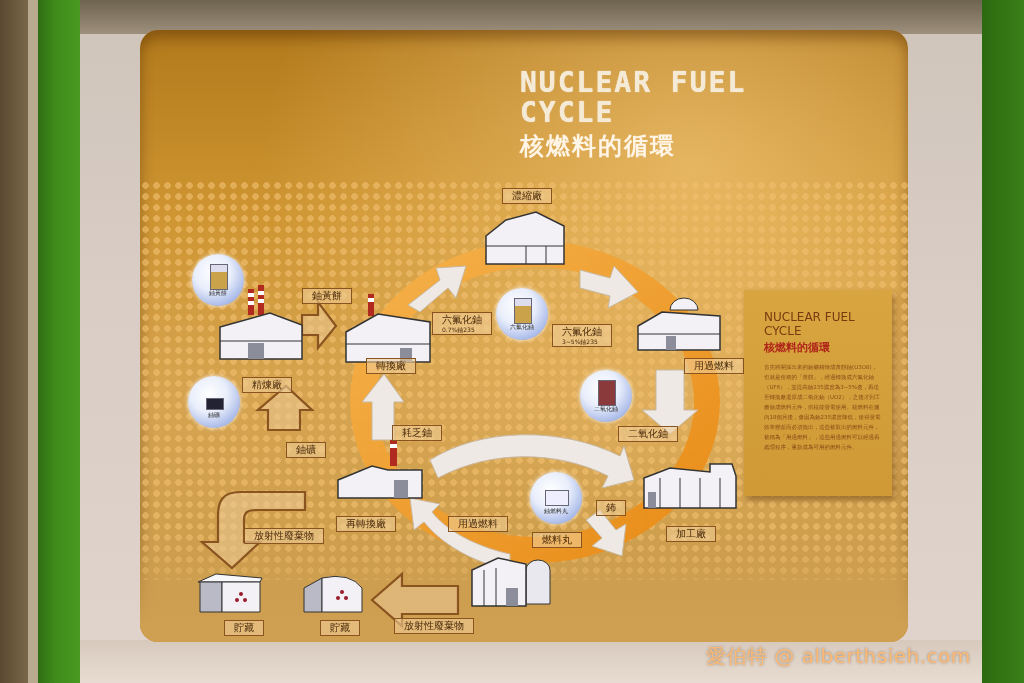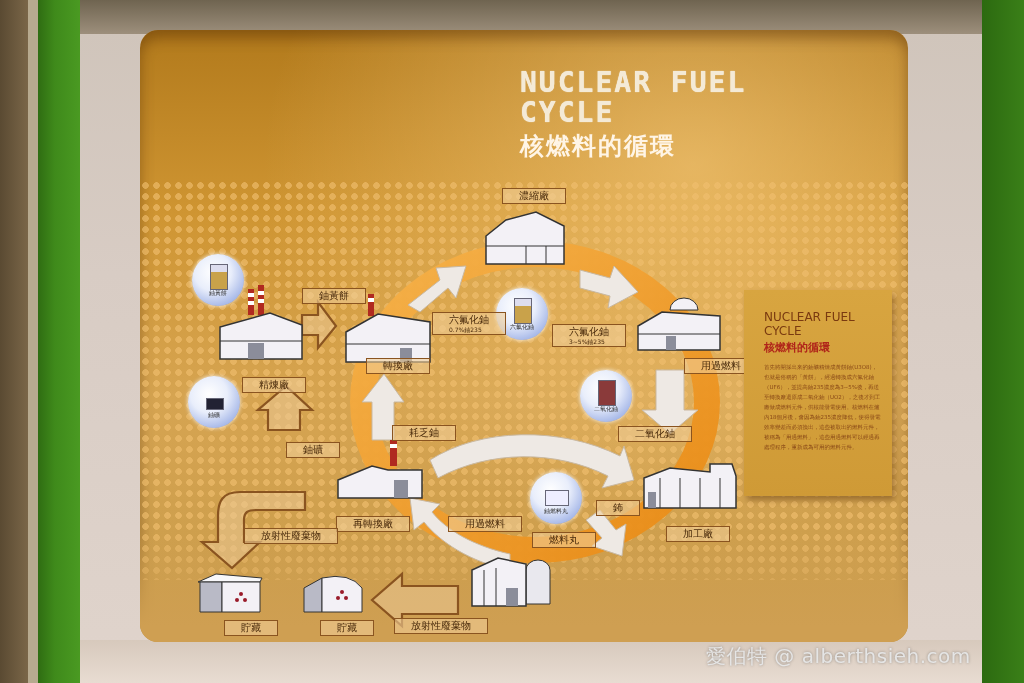--- a/index.html
+++ b/index.html
@@ -41,21 +41,21 @@
     text-shadow:0 0 1px #fff;
     white-space:pre-line;
   }
   .title-zh { position:absolute; left:380px; top:100px; color:#fff5e6; font-weight:bold; font-size:24px; letter-spacing:2px; }
 
   
   .ring-svg { position:absolute; left:0; top:0; }
 
   .label {
     position:absolute; font-size:10px; color:#4a2b0c; background:rgba(240,205,150,0.6);
-    border:1px solid #8a5420; padding:1px 16px; white-space:nowrap; line-height:12px;
+    border:1px solid #8a5420; padding:1px 9px; white-space:nowrap; line-height:12px;
   }
   .label small { display:block; font-size:6px; line-height:7px; }
 
   .bubble {
     position:absolute; width:52px; height:52px; border-radius:50%;
     background:radial-gradient(circle at 40% 35%, #ffffff 0%, #e9eefb 40%, #9fb2e6 80%, #6e86cc 100%);
     box-shadow:0 0 4px rgba(255,255,255,0.9);
   }
   .bubble .cap { position:absolute; left:0; right:0; bottom:8px; text-align:center; font-size:6px; color:#333; }
   .bubble .obj { position:absolute; left:18px; top:10px; width:16px; height:24px; border:1px solid #667; background:linear-gradient(180deg,#dde 0%,#dde 30%,#c9a24a 30%,#c9a24a 100%); }
@@ -64,21 +64,21 @@
 
   .info {
     position:absolute; left:744px; top:290px; width:148px; height:206px;
     background:linear-gradient(180deg,#d8a540,#cf9a36);
     box-shadow: 3px 4px 6px rgba(90,50,10,0.45);
   }
   .info .en { position:absolute; left:20px; top:20px; color:#7a3a10; font-size:12px; line-height:14px; white-space:pre-line; }
   .info .zh { position:absolute; left:20px; top:50px; color:#b0251a; font-size:11px; font-weight:bold; }
   .info .body { position:absolute; left:20px; top:72px; width:118px; color:#8a4a18; font-size:5.5px; line-height:10px; }
 
-  .watermark { position:absolute; left:706px; top:643px; color:#e5e5e5; font-size:20px; letter-spacing:0.5px; text-shadow:0 0 3px rgba(0,0,0,0.35); }
+  .watermark { position:absolute; left:706px; top:643px; color:#fdba74; font-size:20px; letter-spacing:0.5px; text-shadow:0 0 3px rgba(0,0,0,0.35); }
 </style>
 </head>
 <body>
 
 <div class="wall-left"></div>
 <div class="wall-left-pale"></div>
 <div class="frame"></div>
 <div class="frame-top-shadow"></div>
 <div class="frame-bottom"></div>
 <div class="green-left"></div>

